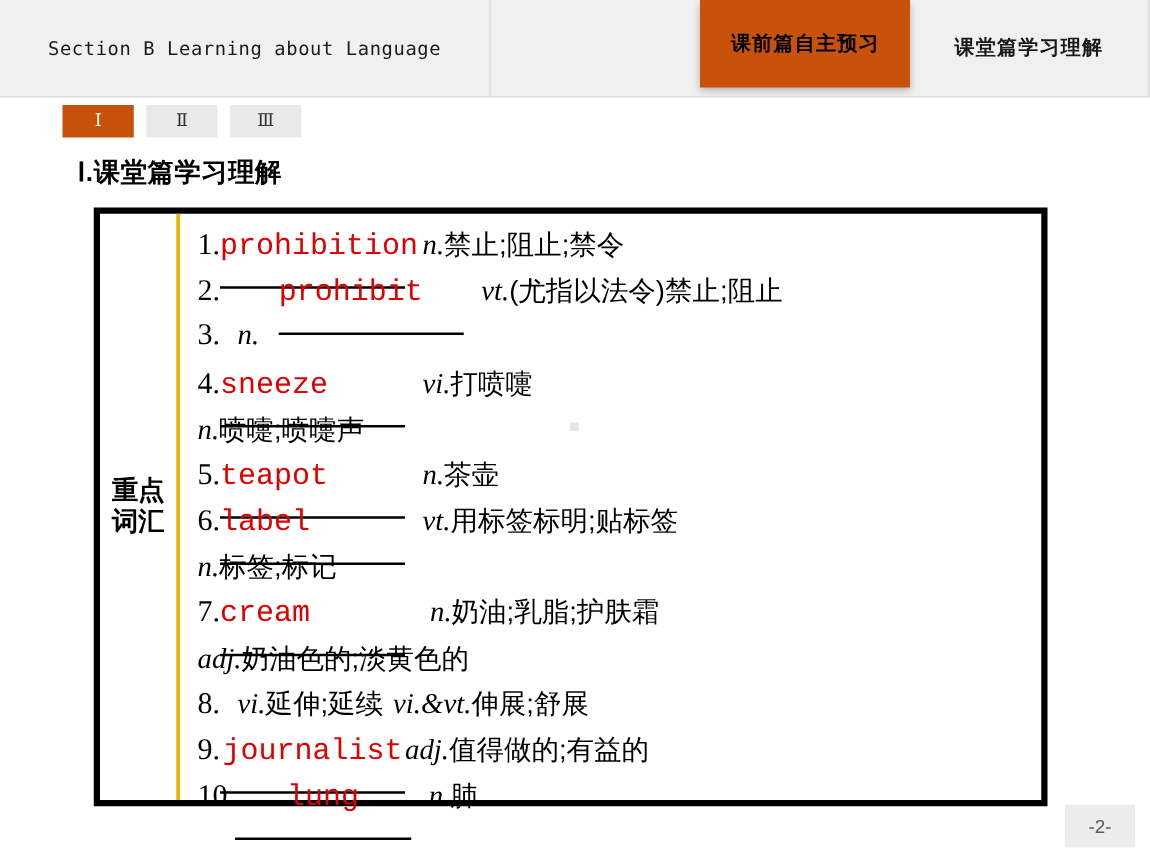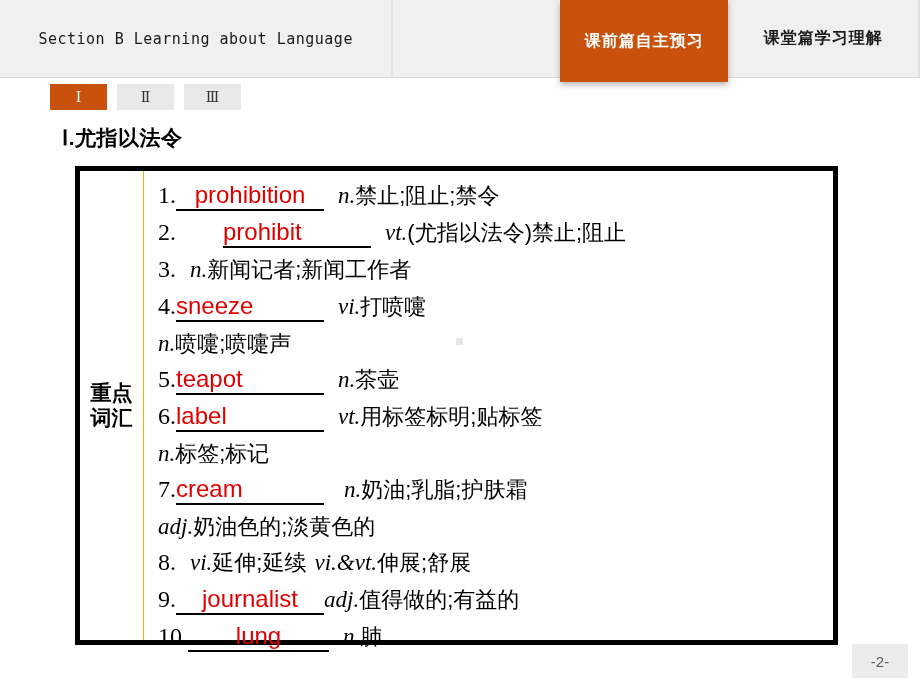--- a/index.html
+++ b/index.html
@@ -45,26 +45,26 @@
     font-size: 15px;
     color: #1a1a1a;
   }
   #header-spacer-cell {
     width: 169px;
     border-right: 0;
   }
   #tab-pre-class {
     width: 170px;
     background: #c8510b;
-    color: #ffffff;
+    color: #000000;
     font-family: "Liberation Sans", sans-serif;
     font-weight: bold;
     font-size: 16px;
     letter-spacing: 1px;
-    height: 82px;
+    height: 70px;
     position: relative;
     z-index: 3;
     box-shadow: 0 3px 6px rgba(0,0,0,0.28);
   }
   #tab-in-class {
     width: 194px;
     color: #1a1a1a;
     font-family: "Liberation Sans", sans-serif;
     font-weight: bold;
     font-size: 16px;
@@ -119,21 +119,21 @@
     top: 166px;
     width: 763px;
     height: 479px;
     border: 5px solid #000000;
     box-sizing: border-box;
     display: flex;
     background: #ffffff;
   }
   #box-label-cell {
     width: 64px;
-    border-right: 1px solid #eab308;
+    border-right: 3px solid #eab308;
     display: flex;
     align-items: center;
     justify-content: center;
     box-sizing: border-box;
     flex: none;
   }
   #box-label-text {
     font-family: "Liberation Sans", sans-serif;
     font-weight: bold;
     font-size: 21px;
@@ -162,26 +162,26 @@
     height: 36px;
   }
   .e-num {
     font-family: "Liberation Serif", serif;
     font-size: 24px;
     color: #000000;
   }
   .e-word {
     display: inline-block;
     color: #e00000;
-    font-family: Liberation Sans, sans-serif;
+    font-family: Liberation Mono, monospace;
     font-size: 24px;
     border-bottom: 2px solid #000000;
     text-align: center;
     box-sizing: border-box;
-    padding-bottom: 0;
+    padding-bottom: 18px;
   }
   .e-word.w1 { width: 148px; }
   .e-word.w2 { width: 148px; text-align: left; margin-left: 47px; }
   .e-word.w3 { width: 148px; text-align: left; }
   .e-word.w4 { width: 148px; text-align: left; }
   .e-word.w5 { width: 148px; text-align: left; }
   .e-word.w6 { width: 148px; text-align: left; }
   .e-word.w7 { width: 148px; text-align: left; }
   .e-word.w8 { width: 148px; }
   .e-word.w9 { width: 148px; }
@@ -242,21 +242,21 @@
   <div class="hdr-cell" id="tab-in-class">课堂篇学习理解</div>
   <div class="hdr-cell" id="header-right-cell"></div>
 </div>
 
 <div id="subtab-row">
   <div class="subtab active">Ⅰ</div>
   <div class="subtab">Ⅱ</div>
   <div class="subtab">Ⅲ</div>
 </div>
 
-<div id="section-heading">Ⅰ.尤指以法令</div>
+<div id="section-heading">Ⅰ.课堂篇学习理解</div>
 
 <div id="content-box">
 
   <div id="box-label-cell">
     <div id="box-label-text">重点词汇</div>
   </div>
 
   <div id="box-entries-cell">
 
     <div class="entry-row">
@@ -272,21 +272,20 @@
       <span class="e-word w2">prohibit</span>
       <span class="e-gap-md"></span>
       <span class="e-pos">vt.</span>
       <span class="e-def">(尤指以法令)禁止;阻止</span>
     </div>
 
     <div class="entry-row">
       <span class="e-num">3.</span>
       <span class="e-gap-md"></span>
       <span class="e-pos">n.</span>
-      <span class="e-def">新闻记者;新闻工作者</span>
     </div>
 
     <div class="entry-row">
       <span class="e-num">4.</span>
       <span class="e-word w4">sneeze</span>
       <span class="e-gap-md"></span>
       <span class="e-pos">vi.</span>
       <span class="e-def">打喷嚏</span>
     </div>
     <div class="entry-row cont cont-line">

